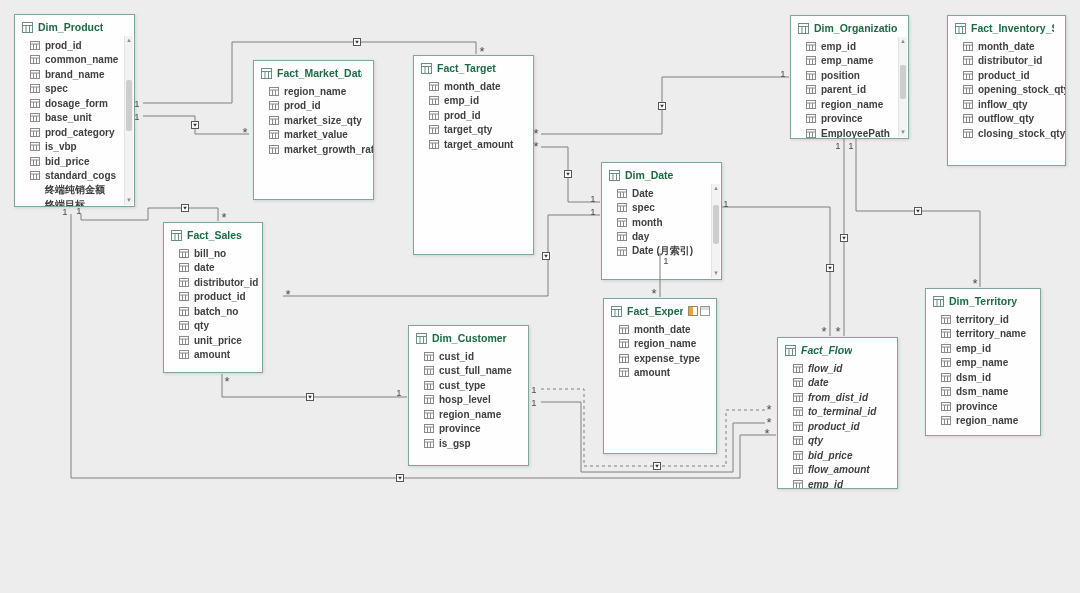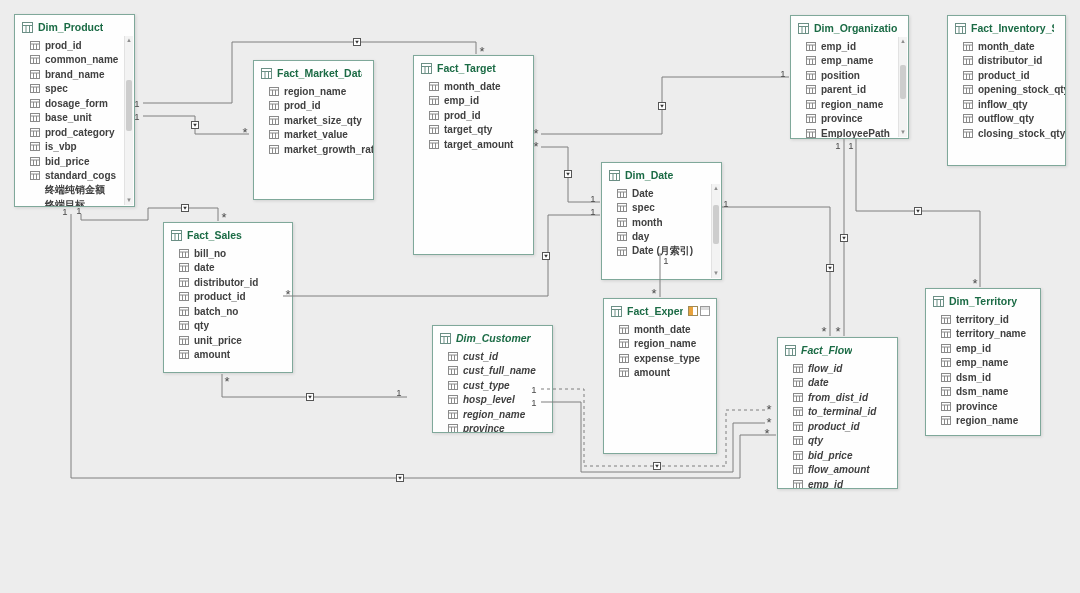--- a/index.html
+++ b/index.html
@@ -420,21 +420,21 @@
     <svg class="tbl-ico" width="10" height="9" viewBox="0 0 10 9">
               <rect x="0.5" y="0.5" width="9" height="8" fill="#fff" stroke="#8a8a8a"></rect>
               <line x1="0.5" y1="3" x2="9.5" y2="3" stroke="#8a8a8a"></line>
               <line x1="3.5" y1="3" x2="3.5" y2="8.5" stroke="#8a8a8a"></line>
               <line x1="6.5" y1="3" x2="6.5" y2="8.5" stroke="#8a8a8a"></line>
             </svg>
     <span class="row-label">closing_stock_qty</span>
   </div>
         </div>
   </div>
-      <div class="card" style="left: 163px; top: 222px; width: 130px; height: 151px;">
+      <div class="card" style="left: 163px; top: 222px; width: 100px; height: 151px;">
     <div class="card-header">
       <svg class="tbl-ico" width="11" height="11" viewBox="0 0 11 11">
             <rect x="0.5" y="0.5" width="10" height="10" fill="#fff" stroke="#6b8f85"></rect>
             <line x1="0.5" y1="3.5" x2="10.5" y2="3.5" stroke="#6b8f85"></line>
             <line x1="4" y1="3.5" x2="4" y2="10.5" stroke="#6b8f85"></line>
             <line x1="7.5" y1="3.5" x2="7.5" y2="10.5" stroke="#6b8f85"></line>
           </svg>
       <span class="card-title">Fact_Sales</span>
       <span class="badges"></span>
     </div>
@@ -570,21 +570,21 @@
             </svg>
     <span class="row-label">Date (月索引)</span>
   </div>
         </div>
   <div class="sb">
     <div class="sb-arrow up">▲</div>
     <div class="sb-thumb" style="top: 22%; height: 42%;"></div>
     <div class="sb-arrow down">▼</div>
   </div>
       </div>
-      <div class="card" style="left: 432px; top: 325px; width: 121px; height: 108px; font-style: italic;">
+      <div class="card" style="left: 408px; top: 325px; width: 121px; height: 141px;">
     <div class="card-header">
       <svg class="tbl-ico" width="11" height="11" viewBox="0 0 11 11">
             <rect x="0.5" y="0.5" width="10" height="10" fill="#fff" stroke="#6b8f85"></rect>
             <line x1="0.5" y1="3.5" x2="10.5" y2="3.5" stroke="#6b8f85"></line>
             <line x1="4" y1="3.5" x2="4" y2="10.5" stroke="#6b8f85"></line>
             <line x1="7.5" y1="3.5" x2="7.5" y2="10.5" stroke="#6b8f85"></line>
           </svg>
       <span class="card-title">Dim_Customer</span>
       <span class="badges"></span>
     </div>

